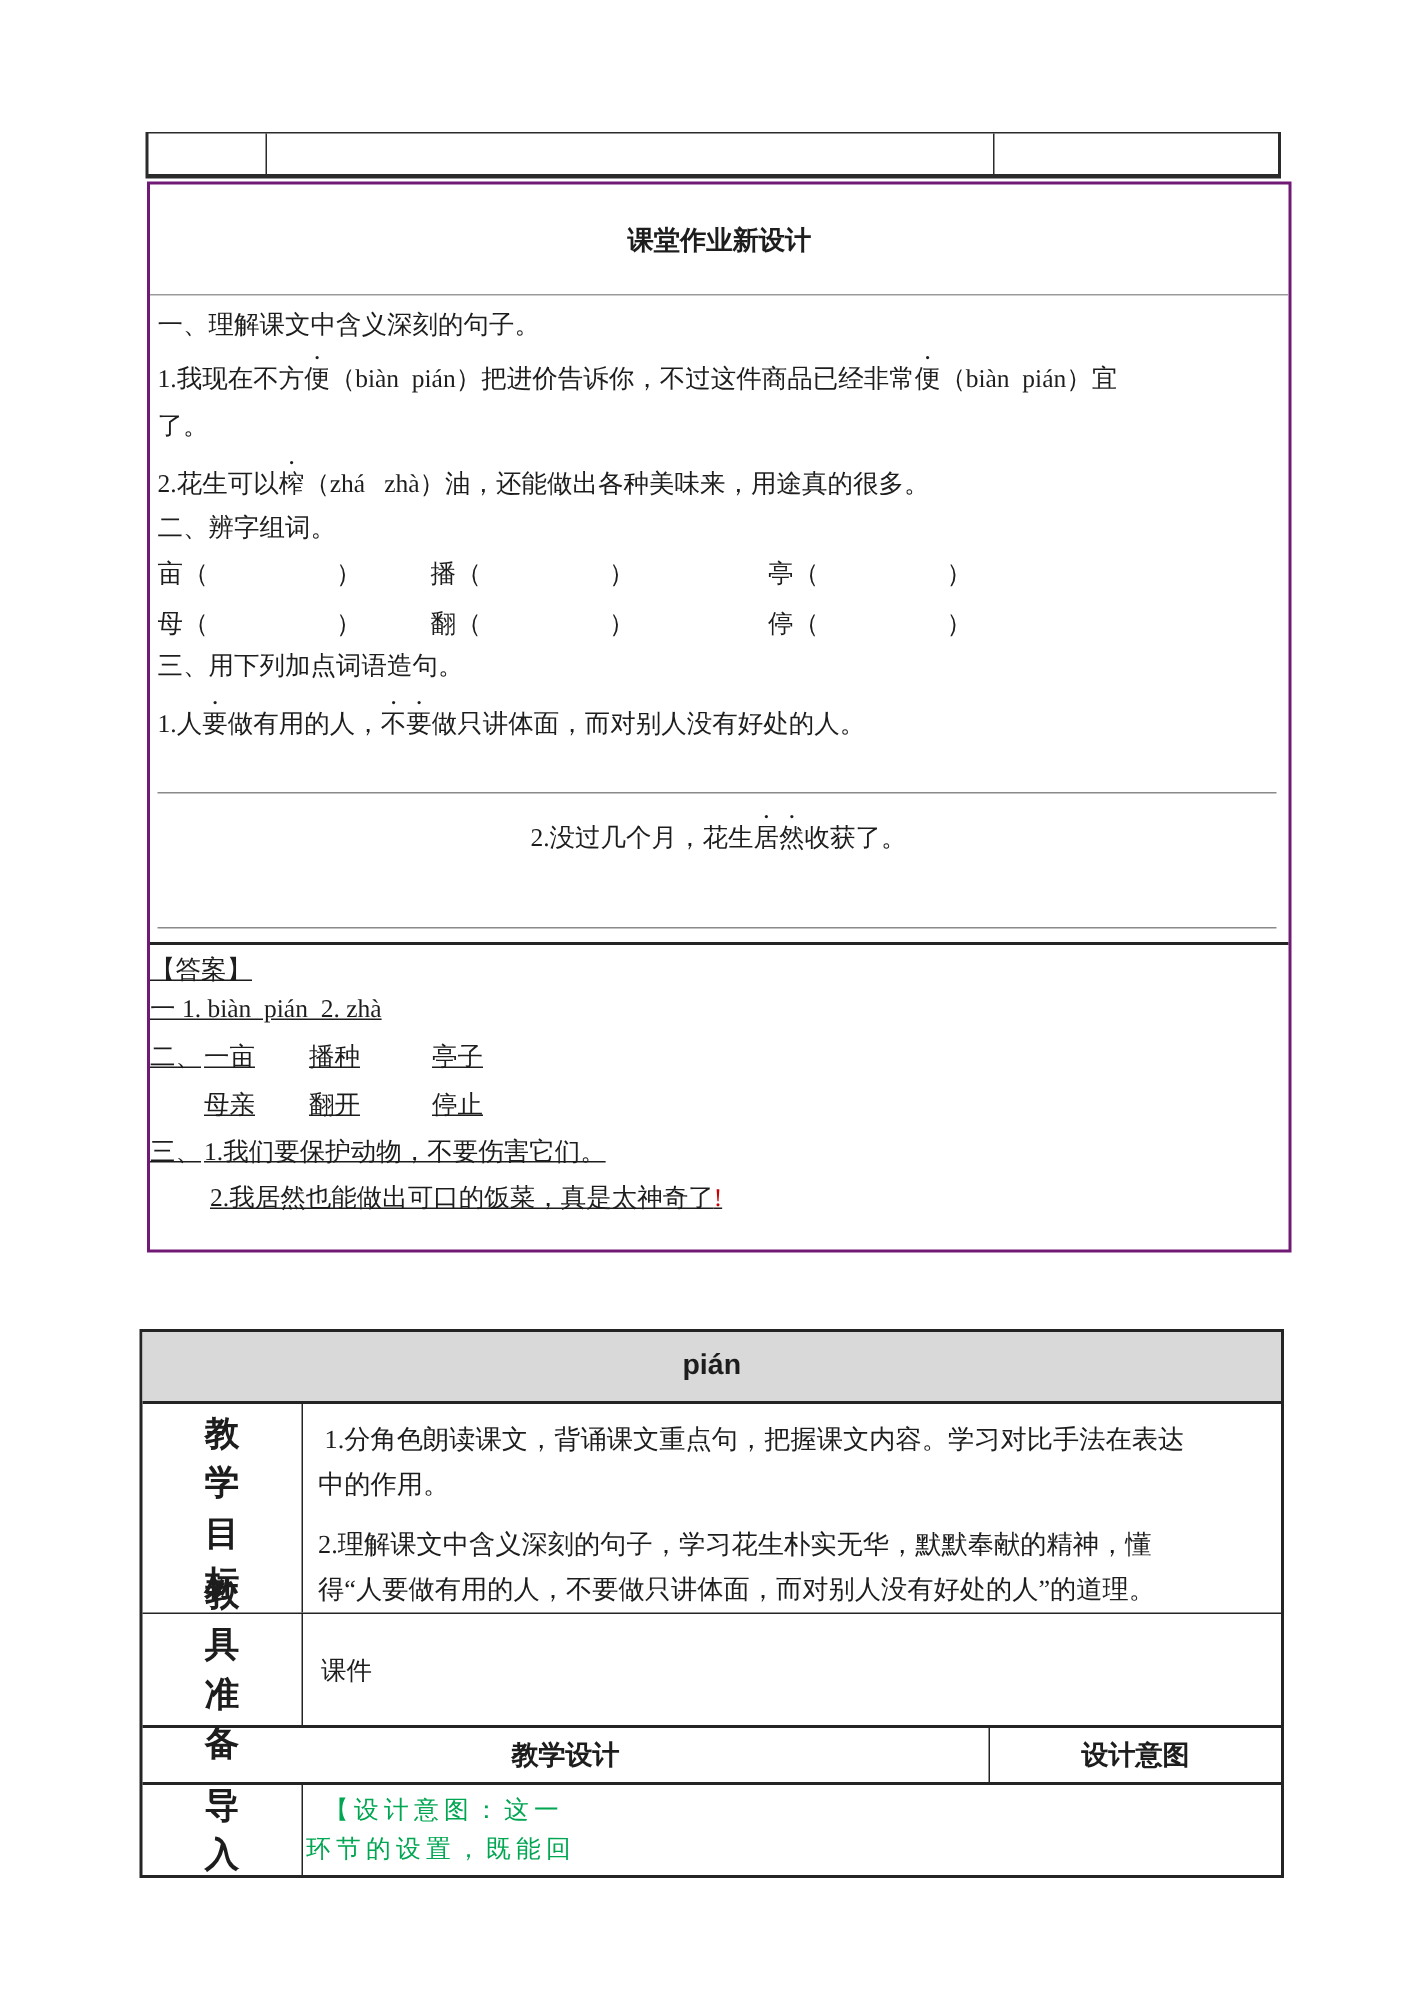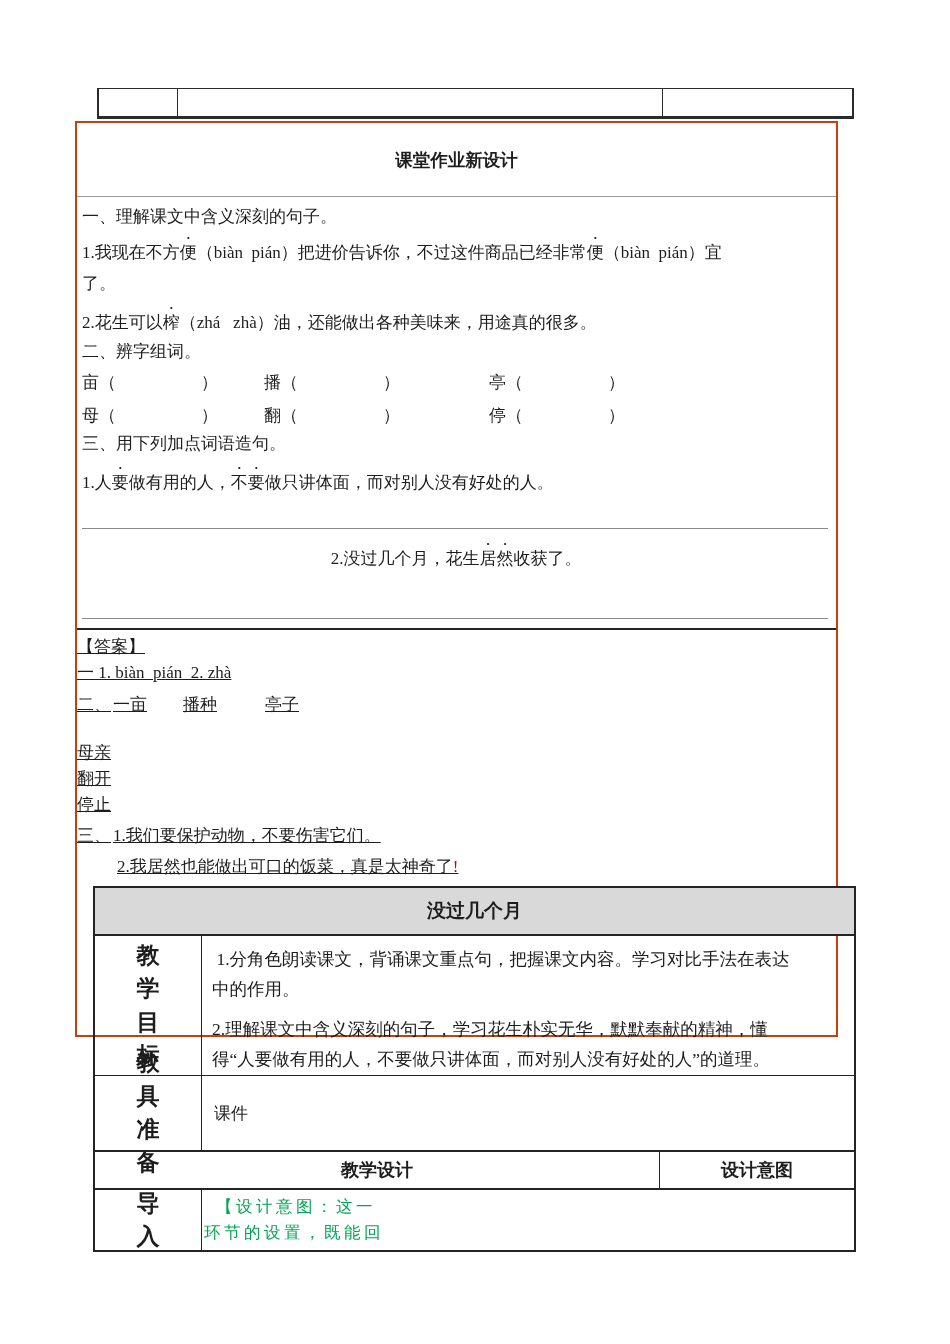--- a/index.html
+++ b/index.html
@@ -26,22 +26,22 @@
     left:97px;top:88px;width:757px;height:31px;
     border:2px solid #2b2b2b;border-top-width:1px;border-bottom-width:3px;
     box-sizing:border-box;display:flex;
   }
   #top-row .c1{width:78px;border-right:1.5px solid #2b2b2b;}
   #top-row .c2{width:484px;border-right:1.5px solid #2b2b2b;}
   #top-row .c3{flex:1;}
 
   
   #table1{
-    left:75px;top:121px;width:763px;height:916px;
-    border:2px solid #c2410c;box-sizing:border-box;
+    left:98px;top:121px;width:763px;height:714px;
+    border:2px solid #701a75;box-sizing:border-box;
     font-size:17px;
   }
   .t1-title{
     height:74px;border-bottom:1px solid #9b9b9b;box-sizing:border-box;
     display:flex;align-items:center;justify-content:center;
     font-weight:bold;font-size:17.5px;
   }
   .t1-ex{
     height:433px;border-bottom:2px solid #242424;box-sizing:border-box;
     padding:8px 6px 0 5px;
@@ -56,21 +56,21 @@
   .word-row2{margin-top:7px;}
   .h3m{margin-top:3px;}
   .s3q1{margin-top:7px;}
   .writeline{margin-top:30px;width:746px;height:0;border-bottom:1px solid #8a8a8a;}
   .s3q2{margin-top:10px;text-align:center;}
   .writeline2{margin-top:44px;}
   .t1-ans{padding:5px 4px 0 0;text-decoration:underline;}
   .ansline1{margin-top:2px;line-height:24px;}
   .ans-row{display:flex;line-height:26px;}
   .m7{margin-top:7px;}
-  .m6{margin-top:22px;flex-direction:column;}
+  .m6{margin-top:6px;}
   .m5{margin-top:5px;}
   .ans-row .al{width:36px;}
   .ans-row .ac1{width:70px;}
   .ans-row .ac2{width:82px;}
   .ans-l2{margin-top:5px;line-height:26px;padding-left:40px;}
 
   
   #table2{
     left:93px;top:886px;width:763px;height:366px;
     border:2px solid #242424;box-sizing:border-box;
@@ -178,21 +178,21 @@
     </div>
     <div class="ans-row m5">
       <span class="al">三、</span>
       <span>1.我们要保护动物，不要伤害它们。</span>
     </div>
     <div class="ans-l2"><span>2.我居然也能做出可口的饭菜，真是太神奇了</span><span class="red">!</span></div>
   </div>
 </div>
 
 <div id="table2" class="abs">
-  <div class="t2-head sans">没过几个月</div>
+  <div class="t2-head sans">pián</div>
 
   <div class="t2-row r1">
     <div class="t2-label">
       <span class="lbl-inner">教学目标</span>
     </div>
     <div class="goal-content">
       <p class="pre"> 1.分角色朗读课文，背诵课文重点句，把握课文内容。学习对比手法在表达
 中的作用。</p>
       <p class="pre">2.理解课文中含义深刻的句子，学习花生朴实无华，默默奉献的精神，懂
 得“人要做有用的人，不要做只讲体面，而对别人没有好处的人”的道理。</p>

